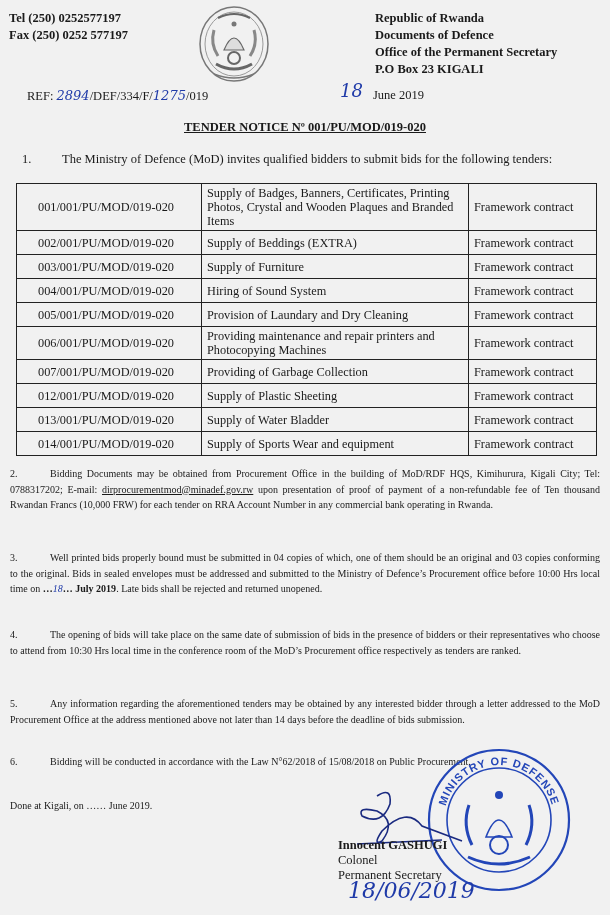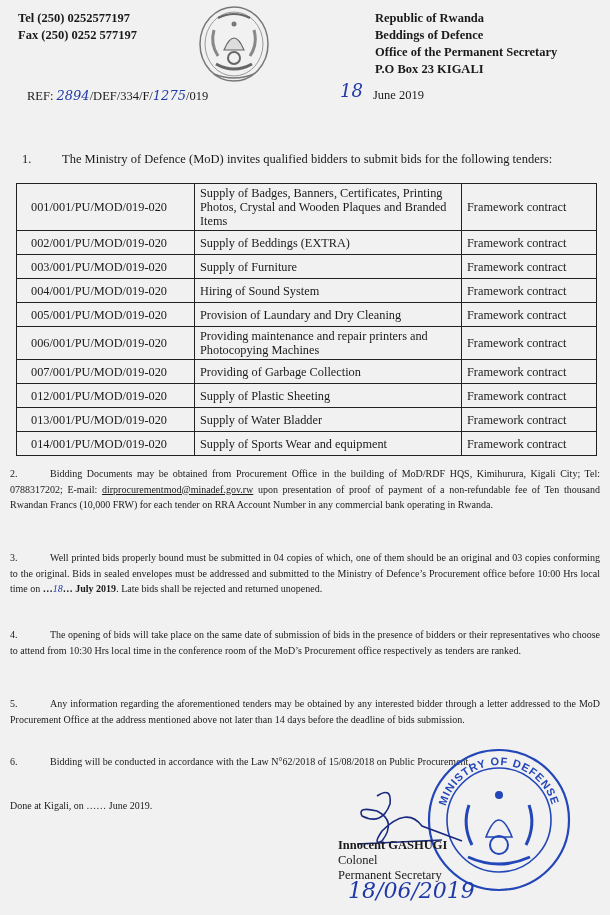--- a/index.html
+++ b/index.html
@@ -5,36 +5,36 @@
   html, body { margin: 0; padding: 0; }
   body {
     width: 610px; height: 915px; overflow: hidden;
     background: #f1f1f1;
     font-family: "Liberation Serif", "DejaVu Serif", serif;
     color: #1a1a1a;
     position: relative;
   }
   .page { position: absolute; left: 0; top: 0; width: 610px; height: 915px; }
   .abs { position: absolute; }
-  .contact { left: 18px; top: 10px; font-size: 12.5px; font-weight: bold; line-height: 17px; }
+  .contact { left: 9px; top: 10px; font-size: 12.5px; font-weight: bold; line-height: 17px; }
   .org { left: 375px; top: 10px; font-size: 12.5px; font-weight: bold; line-height: 17px; }
   .crest { left: 196px; top: 4px; width: 76px; height: 84px; }
   .ref { left: 27px; top: 88px; font-size: 12.5px; }
   .hand { color: #1f3aa8; font-family: "DejaVu Serif", serif; font-style: italic; font-size: 13px; }
   .date { left: 373px; top: 88px; font-size: 12.5px; }
   .date-hand { left: 340px; top: 80px; font-size: 18px; }
   .title { left: 0; width: 610px; top: 120px; text-align: center; font-size: 12.5px; font-weight: bold; text-decoration: underline; }
   .p1 { left: 22px; top: 152px; font-size: 12.5px; }
   .p1 .num { display: inline-block; width: 40px; }
   table.tenders {
     position: absolute; left: 16px; top: 183px; width: 581px;
     border-collapse: collapse; font-size: 12.3px; line-height: 14px;
   }
   table.tenders td { border: 1.2px solid #222; padding: 2px 5px; vertical-align: middle; }
-  table.tenders td.ref-col { width: 158px; padding-left: 14px; }
+  table.tenders td.ref-col { width: 158px; padding-left: 21px; }
   table.tenders td.desc-col { width: 256px; }
   table.tenders tr { height: 24px; }
   .para { position: absolute; left: 10px; width: 590px; font-size: 10px; line-height: 15.5px; text-align: justify; }
   .para .num { display: inline-block; width: 40px; }
   .para a { color: #1a1a1a; text-decoration: underline; }
   .p2 { top: 466px; }
   .p3 { top: 550px; }
   .p4 { top: 627px; }
   .p5 { top: 696px; }
   .p6 { top: 754px; }
@@ -64,32 +64,33 @@
     <path d="M28 46 Q38 22 48 46 Z" fill="#ddd" stroke="#666" stroke-width="1.2"></path>
     <path d="M18 26 Q14 40 22 52" fill="none" stroke="#888" stroke-width="3"></path>
     <path d="M58 26 Q62 40 54 52" fill="none" stroke="#888" stroke-width="3"></path>
     <circle cx="38" cy="54" r="6" fill="none" stroke="#666" stroke-width="2"></circle>
     <path d="M20 60 Q38 70 56 60" fill="none" stroke="#666" stroke-width="3"></path>
     <path d="M18 70 Q38 78 58 70" fill="none" stroke="#777" stroke-width="1.5"></path>
   </svg>
 
   <div class="abs org">
     <div>Republic of Rwanda</div>
-    <div>Beddings of Defence</div>
+    <div>Documents of Defence</div>
     <div>Office of the Permanent Secretary</div>
     <div>P.O Box 23 KIGALI</div>
   </div>
 
   <div class="abs ref">
     <span>REF: </span><span class="hand">2894</span><span>/DEF/334/F/</span><span class="hand">1275</span><span>/019</span>
   </div>
 
   <div class="abs hand date-hand">18</div>
   <div class="abs date">June  2019</div>
 
+  <div class="abs title">TENDER NOTICE Nº 001/PU/MOD/019-020</div>
 
   <div class="abs p1">
     <span class="num">1.</span><span>The Ministry of Defence (MoD) invites qualified bidders to submit bids for the following tenders:</span>
   </div>
 
   <table class="tenders">
     <tbody id="tender-rows">
         <tr>
           <td class="ref-col">001/001/PU/MOD/019-020</td>
           <td class="desc-col">Supply of Badges, Banners, Certificates, Printing Photos, Crystal and Wooden Plaques and Branded Items</td>

